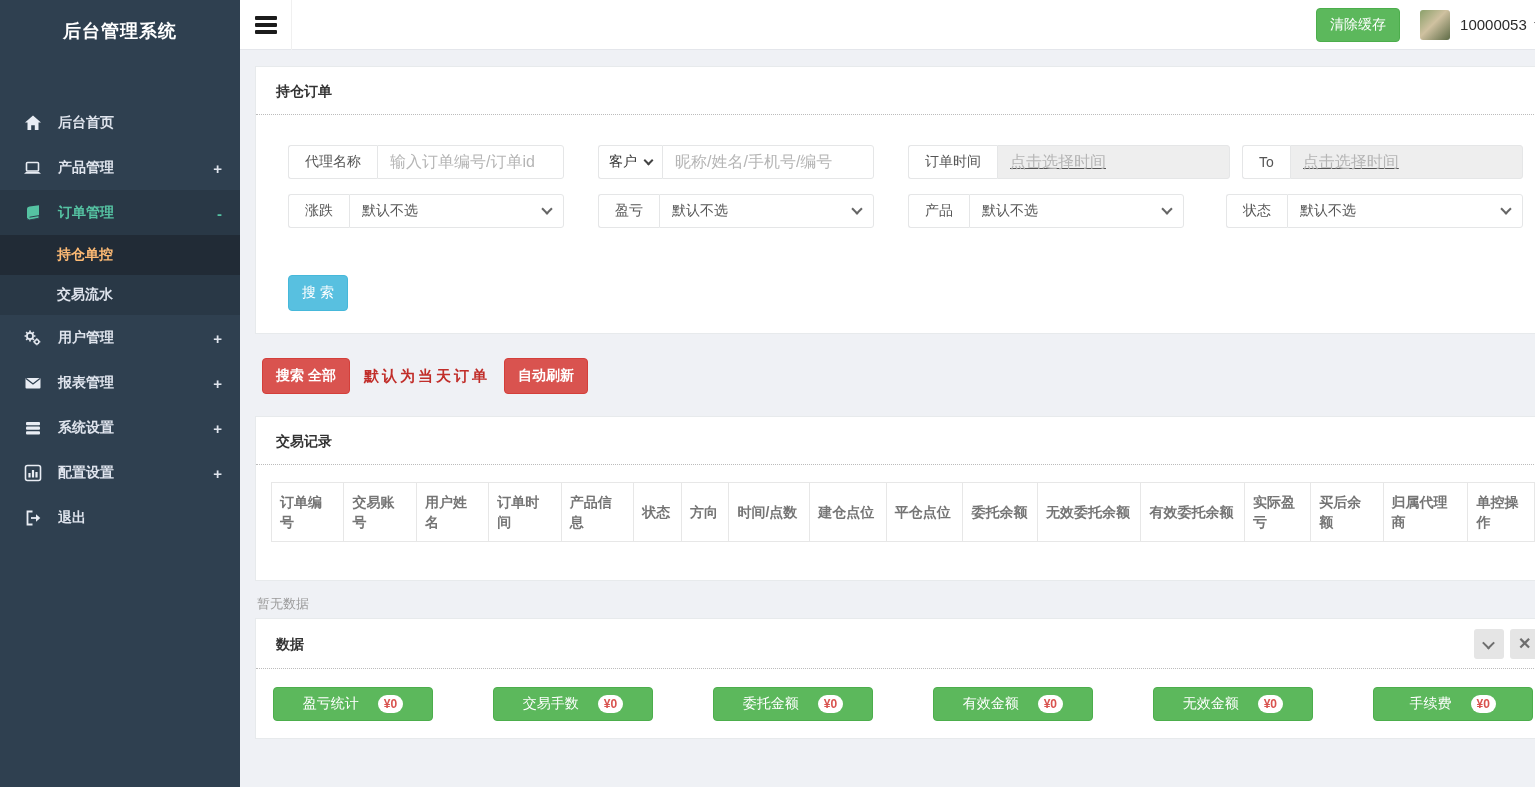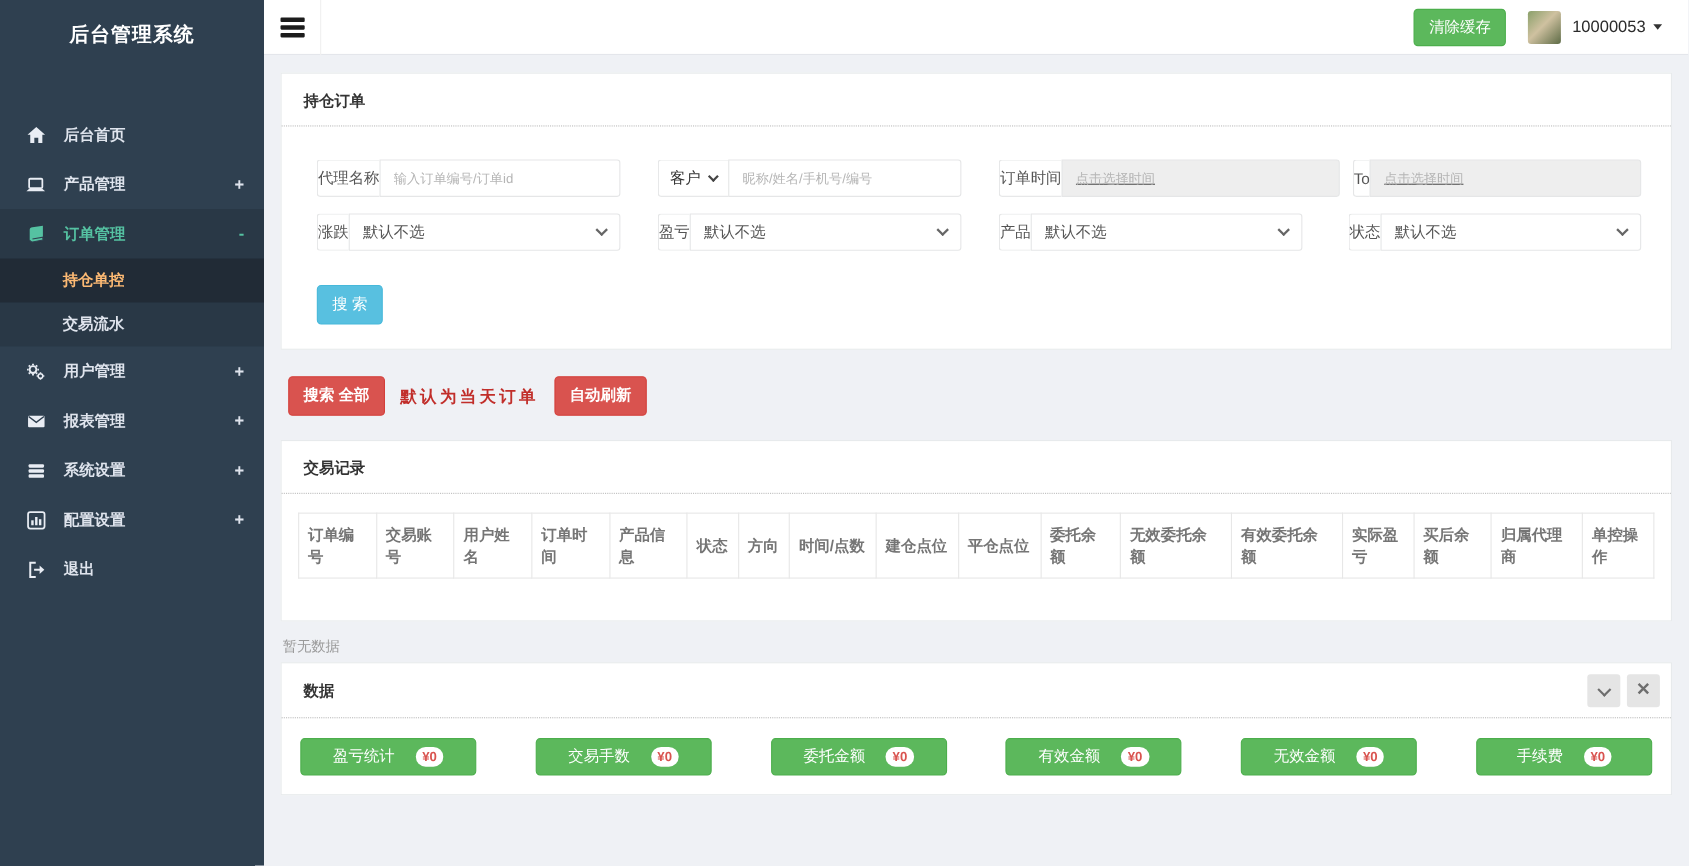--- a/index.html
+++ b/index.html
@@ -53,41 +53,41 @@
     display:flex; align-items:center; justify-content:center; cursor:pointer; color:#6e6e6e; }
   .tool-btn .chev { width:9px; height:9px; border-right:2px solid #6e6e6e;
     border-bottom:2px solid #6e6e6e; transform:rotate(45deg) translate(-1px,-1px); }
   .tool-btn.close-btn { font-size:16px; font-weight:bold; line-height:1; }
 
   
   .p1-body { padding:30px 27px 22px 32px; }
   .form-row { display:flex; gap:34px; margin-bottom:15px; }
   .igroup { display:flex; height:34px; }
   .w276 { width:276px; }
-  .addon { display:flex; align-items:center; padding:0 0; background:#fff;
+  .addon { display:flex; align-items:center; padding:0 16px; background:#fff;
     border:1px solid #e5e6e7; border-right:none; border-radius:3px 0 0 3px;
     font-size:14px; color:#555; white-space:nowrap; }
   .igroup input { flex:1; min-width:0; border:1px solid #e5e6e7; border-radius:0 3px 3px 0;
-    padding:0 12px; font-size:12px; color:#555; outline:none; font-family:inherit; }
+    padding:0 12px; font-size:16px; color:#555; outline:none; font-family:inherit; }
   .igroup input::placeholder { color:#b5b5b5; }
   .igroup input.date { background:#eeeeee;text-decoration:underline; }
   .selbox { flex:1; min-width:0; display:flex; align-items:center; background:#fff;
     border:1px solid #e5e6e7; border-radius:0 3px 3px 0; padding:0 12px;
     font-size:14px; color:#555; cursor:pointer; }
   .selbox .chevron { margin-left:auto; width:8px; height:8px; border-right:2px solid #666;
     border-bottom:2px solid #666; transform:rotate(45deg); margin-top:-4px; }
   .sel-addon { display:flex; align-items:center; gap:8px; background:#fff;
     border:1px solid #e5e6e7; border-right:none; border-radius:3px 0 0 3px;
     padding:0 10px; font-size:14px; color:#333; cursor:pointer; }
   .sel-addon .chevron { width:7px; height:7px; border-right:2px solid #444;
     border-bottom:2px solid #444; transform:rotate(45deg); margin-top:-3px; }
   .date-wrap { flex:1; display:flex; }
   .g-date1 { flex:1.18; }
   .g-date2 { flex:1; margin-left:12px; }
-  .btn-search { margin-top:16px; background:#58c0e0; border:1px solid #46b8da; color:#fff;
+  .btn-search { margin-top:32px; background:#58c0e0; border:1px solid #46b8da; color:#fff;
     font-size:14px; padding:8px 13px; border-radius:4px; cursor:pointer; font-family:inherit; }
 
   
   .actions-row { display:flex; align-items:center; margin:24px 0 22px 7px; gap:14px; }
   .btn-red { background:#d9534f; border:1px solid #d43f3a; color:#fff; font-size:14px;
     font-weight:600; padding:8px 13px; border-radius:4px; cursor:pointer; font-family:inherit; }
   .red-note { color:#c12e2a; font-size:15px; font-weight:bold; letter-spacing:3px; }
 
   
   .p2-body { padding:17px 15px 38px 15px; }

